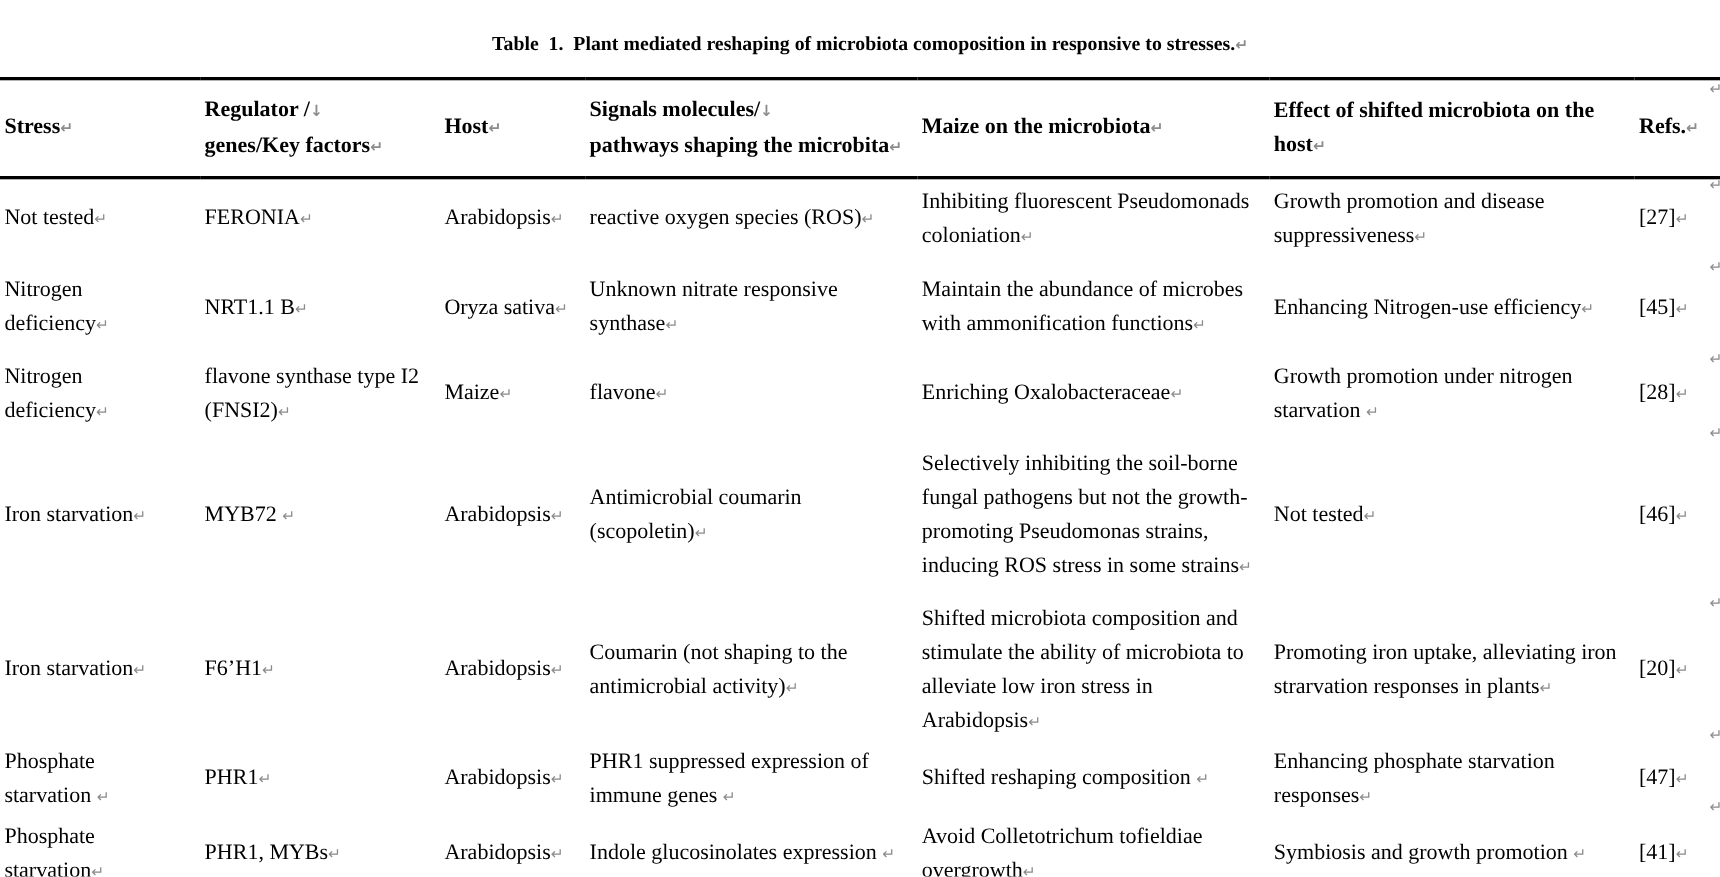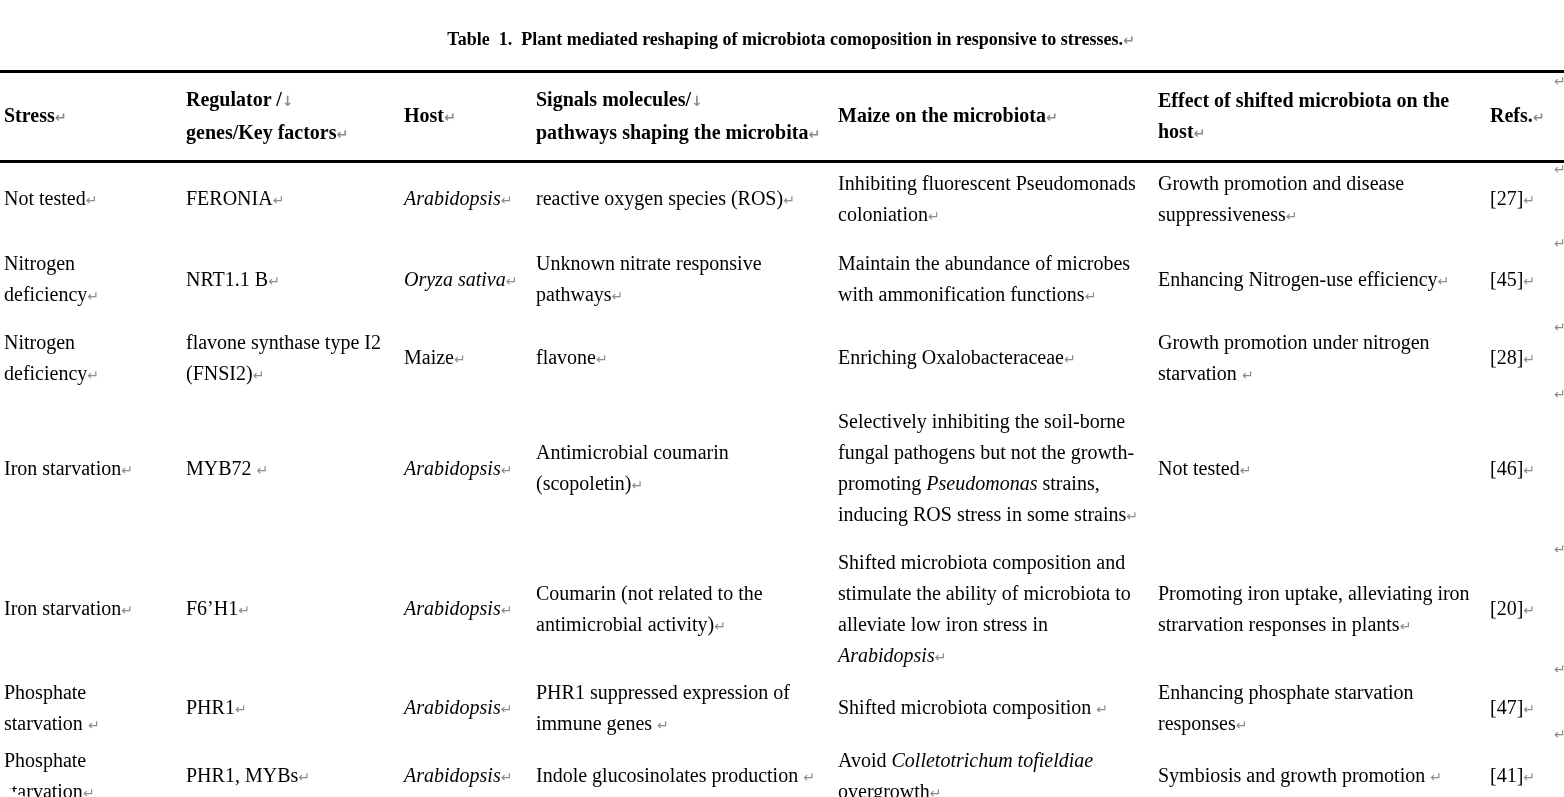--- a/index.html
+++ b/index.html
@@ -7,21 +7,20 @@
     background: #ffffff;
   }
   .page {
     position: relative;
     width: 1564px;
     height: 797px;
     overflow: hidden;
     background: #ffffff;
     font-family: "Liberation Serif", serif;
     color: #000000;
-    border-radius: 31px;
   }
   .doc-title {
     padding-top: 6px;
     text-align: center;
     font-weight: bold;
     font-size: 18px;
     line-height: 22px;
     white-space: pre-wrap;
   }
   table.doc-table {
@@ -60,21 +59,21 @@
   thead th:first-child, tbody td:first-child {
     padding-right: 14px;
   }
   tbody tr:nth-child(1) { height: 75px; }
   tbody tr:nth-child(2) { height: 87px; }
   tbody tr:nth-child(3) { height: 70px; }
   tbody tr:nth-child(4) { height: 151px; }
   tbody tr:nth-child(5) { height: 125px; }
   tbody tr:nth-child(6) { height: 63px; }
   tbody tr:nth-child(7) { height: 59px; }
-  .italic { font-style: italic; }
+  .italic { }
   .mark {
     color: #8c8c8c;
     font-family: "DejaVu Sans", sans-serif;
     font-size: 14px;
   }
   .row-end-mark {
     position: absolute;
     right: -8px;
     width: 18px;
     color: #8c8c8c;
@@ -120,21 +119,21 @@
           <td><span class="italic">Arabidopsis</span><span class="mark">↵</span></td>
           <td><span class="seg">reactive oxygen species (ROS)</span><span class="mark">↵</span></td>
           <td><span class="seg">Inhibiting fluorescent Pseudomonads coloniation</span><span class="mark">↵</span></td>
           <td><span class="seg">Growth promotion and disease suppressiveness</span><span class="mark">↵</span></td>
           <td><span class="seg">[27]</span><span class="mark">↵</span></td>
         </tr>
         <tr>
           <td><span class="seg">Nitrogen deficiency</span><span class="mark">↵</span></td>
           <td><span class="seg">NRT1.1 B</span><span class="mark">↵</span></td>
           <td><span class="italic">Oryza sativa</span><span class="mark">↵</span></td>
-          <td><span class="seg">Unknown nitrate responsive pathways</span><span class="mark">↵</span></td>
+          <td><span class="seg">Unknown nitrate responsive synthase</span><span class="mark">↵</span></td>
           <td><span class="seg">Maintain the abundance of microbes with ammonification functions</span><span class="mark">↵</span></td>
           <td><span class="seg">Enhancing Nitrogen-use efficiency</span><span class="mark">↵</span></td>
           <td><span class="seg">[45]</span><span class="mark">↵</span></td>
         </tr>
         <tr>
           <td><span class="seg">Nitrogen deficiency</span><span class="mark">↵</span></td>
           <td><span class="seg">flavone synthase type I2 (FNSI2)</span><span class="mark">↵</span></td>
           <td><span class="seg">Maize</span><span class="mark">↵</span></td>
           <td><span class="seg">flavone</span><span class="mark">↵</span></td>
           <td><span class="seg">Enriching Oxalobacteraceae</span><span class="mark">↵</span></td>
@@ -147,39 +146,39 @@
           <td><span class="italic">Arabidopsis</span><span class="mark">↵</span></td>
           <td><span class="seg">Antimicrobial coumarin (scopoletin)</span><span class="mark">↵</span></td>
           <td><span class="seg">Selectively inhibiting the soil-borne fungal pathogens but not the growth-promoting </span><span class="italic">Pseudomonas</span><span class="seg"> strains, inducing ROS stress in some strains</span><span class="mark">↵</span></td>
           <td><span class="seg">Not tested</span><span class="mark">↵</span></td>
           <td><span class="seg">[46]</span><span class="mark">↵</span></td>
         </tr>
         <tr>
           <td><span class="seg">Iron starvation</span><span class="mark">↵</span></td>
           <td><span class="seg">F6’H1</span><span class="mark">↵</span></td>
           <td><span class="italic">Arabidopsis</span><span class="mark">↵</span></td>
-          <td><span class="seg">Coumarin (not related to the antimicrobial activity)</span><span class="mark">↵</span></td>
+          <td><span class="seg">Coumarin (not shaping to the antimicrobial activity)</span><span class="mark">↵</span></td>
           <td><span class="seg">Shifted microbiota composition and stimulate the ability of microbiota to alleviate low iron stress in </span><span class="italic">Arabidopsis</span><span class="mark">↵</span></td>
           <td><span class="seg">Promoting iron uptake, alleviating iron strarvation responses in plants</span><span class="mark">↵</span></td>
           <td><span class="seg">[20]</span><span class="mark">↵</span></td>
         </tr>
         <tr>
           <td><span class="seg">Phosphate starvation </span><span class="mark">↵</span></td>
           <td><span class="seg">PHR1</span><span class="mark">↵</span></td>
           <td><span class="italic">Arabidopsis</span><span class="mark">↵</span></td>
           <td><span class="seg">PHR1 suppressed expression of immune genes </span><span class="mark">↵</span></td>
-          <td><span class="seg">Shifted microbiota composition </span><span class="mark">↵</span></td>
+          <td><span class="seg">Shifted reshaping composition </span><span class="mark">↵</span></td>
           <td><span class="seg">Enhancing phosphate starvation responses</span><span class="mark">↵</span></td>
           <td><span class="seg">[47]</span><span class="mark">↵</span></td>
         </tr>
         <tr>
           <td><span class="seg">Phosphate starvation</span><span class="mark">↵</span></td>
           <td><span class="seg">PHR1, MYBs</span><span class="mark">↵</span></td>
           <td><span class="italic">Arabidopsis</span><span class="mark">↵</span></td>
-          <td><span class="seg">Indole glucosinolates production </span><span class="mark">↵</span></td>
+          <td><span class="seg">Indole glucosinolates expression </span><span class="mark">↵</span></td>
           <td><span class="seg">Avoid </span><span class="italic">Colletotrichum tofieldiae</span><span class="seg"> overgrowth</span><span class="mark">↵</span></td>
           <td><span class="seg">Symbiosis and growth promotion </span><span class="mark">↵</span></td>
           <td><span class="seg">[41]</span><span class="mark">↵</span></td>
         </tr>
       </tbody>
   </table>
 
   <div id="row-end-strip">
       <span class="row-end-mark" style="top: 74px;">↵</span>
       <span class="row-end-mark" style="top: 162px;">↵</span>

